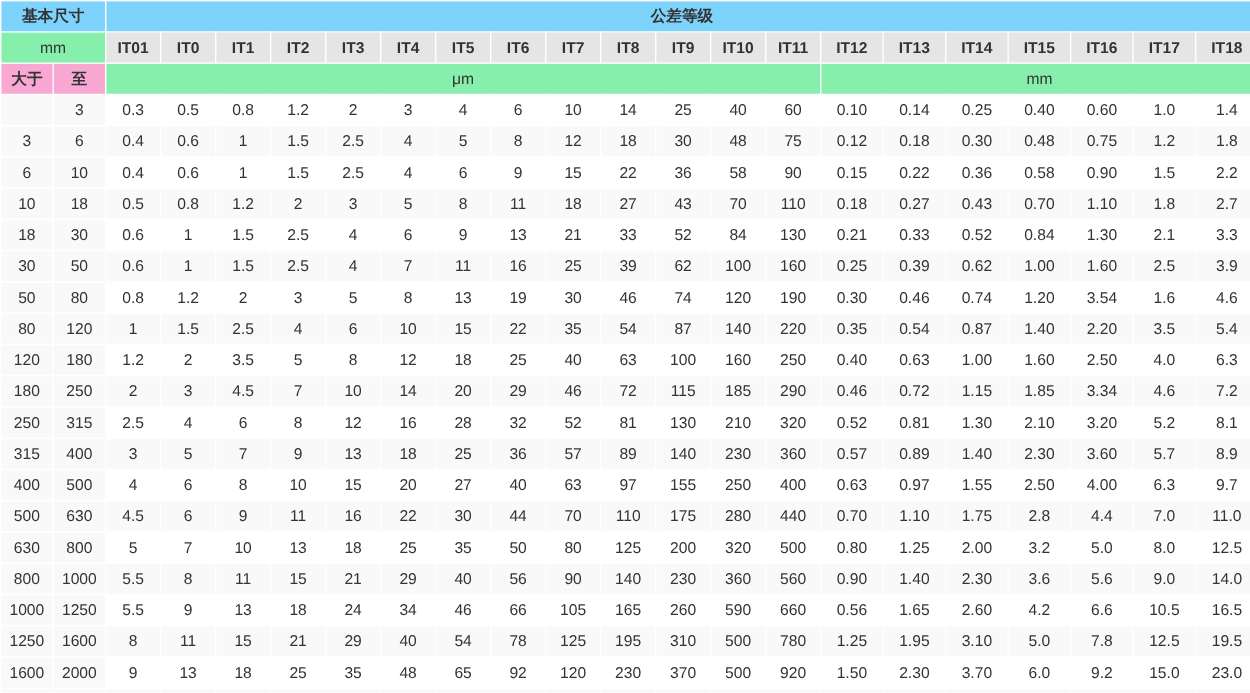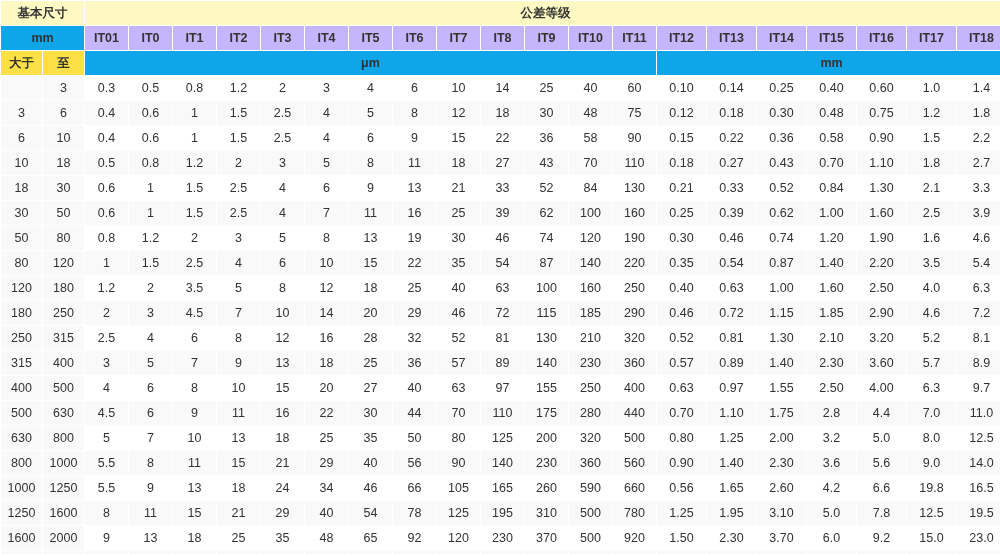--- a/index.html
+++ b/index.html
@@ -24,39 +24,39 @@
     vertical-align: middle;
     font-size: 12.5px;
     color: #333333;
     padding: 0;
     height: 25px;
     box-sizing: border-box;
     white-space: nowrap;
   }
   
   .hdr {
-    background: #fde047;
+    background: #f9a8d4;
     color: #ffffff;
     font-weight: bold;
     font-size: 12.5px;
   }
   .hdr-title {
-    background: #fef9c3;
+    background: #7dd3fc;
     color: #ffffff;
     font-weight: bold;
     font-size: 13px;
   }
   .hdr-sub {
-    background: #0ea5e9;
+    background: #86efac;
     color: #ffffff;
     font-size: 12px;
-    font-weight: bold;
+    font-weight: normal;
   }
   .grade {
-    background: #c4b5fd;
+    background: #e5e5e5;
     color: #ffffff;
     font-weight: bold;
     font-size: 12.5px;
   }
   
   td.sz {
     background: #f9f9f9;
     color: #333333;
   }
   td.val-a { background: #ffffff; }
@@ -287,21 +287,21 @@
         <td class="val-a">19</td>
         <td class="val-a">30</td>
         <td class="val-a">46</td>
         <td class="val-a">74</td>
         <td class="val-a">120</td>
         <td class="val-a">190</td>
         <td class="val-a">0.30</td>
         <td class="val-a">0.46</td>
         <td class="val-a">0.74</td>
         <td class="val-a">1.20</td>
-        <td class="val-a">1.90</td>
+        <td class="val-a">3.54</td>
         <td class="val-a">1.6</td>
         <td class="val-a">4.6</td>
       </tr>
       <tr>
         <td class="sz">80</td>
         <td class="sz">120</td>
         <td class="val-b">1</td>
         <td class="val-b">1.5</td>
         <td class="val-b">2.5</td>
         <td class="val-b">4</td>
@@ -359,21 +359,21 @@
         <td class="val-b">29</td>
         <td class="val-b">46</td>
         <td class="val-b">72</td>
         <td class="val-b">115</td>
         <td class="val-b">185</td>
         <td class="val-b">290</td>
         <td class="val-b">0.46</td>
         <td class="val-b">0.72</td>
         <td class="val-b">1.15</td>
         <td class="val-b">1.85</td>
-        <td class="val-b">2.90</td>
+        <td class="val-b">3.34</td>
         <td class="val-b">4.6</td>
         <td class="val-b">7.2</td>
       </tr>
       <tr>
         <td class="sz">250</td>
         <td class="sz">315</td>
         <td class="val-a">2.5</td>
         <td class="val-a">4</td>
         <td class="val-a">6</td>
         <td class="val-a">8</td>
@@ -528,21 +528,21 @@
         <td class="val-a">105</td>
         <td class="val-a">165</td>
         <td class="val-a">260</td>
         <td class="val-a">590</td>
         <td class="val-a">660</td>
         <td class="val-a">0.56</td>
         <td class="val-a">1.65</td>
         <td class="val-a">2.60</td>
         <td class="val-a">4.2</td>
         <td class="val-a">6.6</td>
-        <td class="val-a">19.8</td>
+        <td class="val-a">10.5</td>
         <td class="val-a">16.5</td>
       </tr>
       <tr>
         <td class="sz">1250</td>
         <td class="sz">1600</td>
         <td class="val-b">8</td>
         <td class="val-b">11</td>
         <td class="val-b">15</td>
         <td class="val-b">21</td>
         <td class="val-b">29</td>

